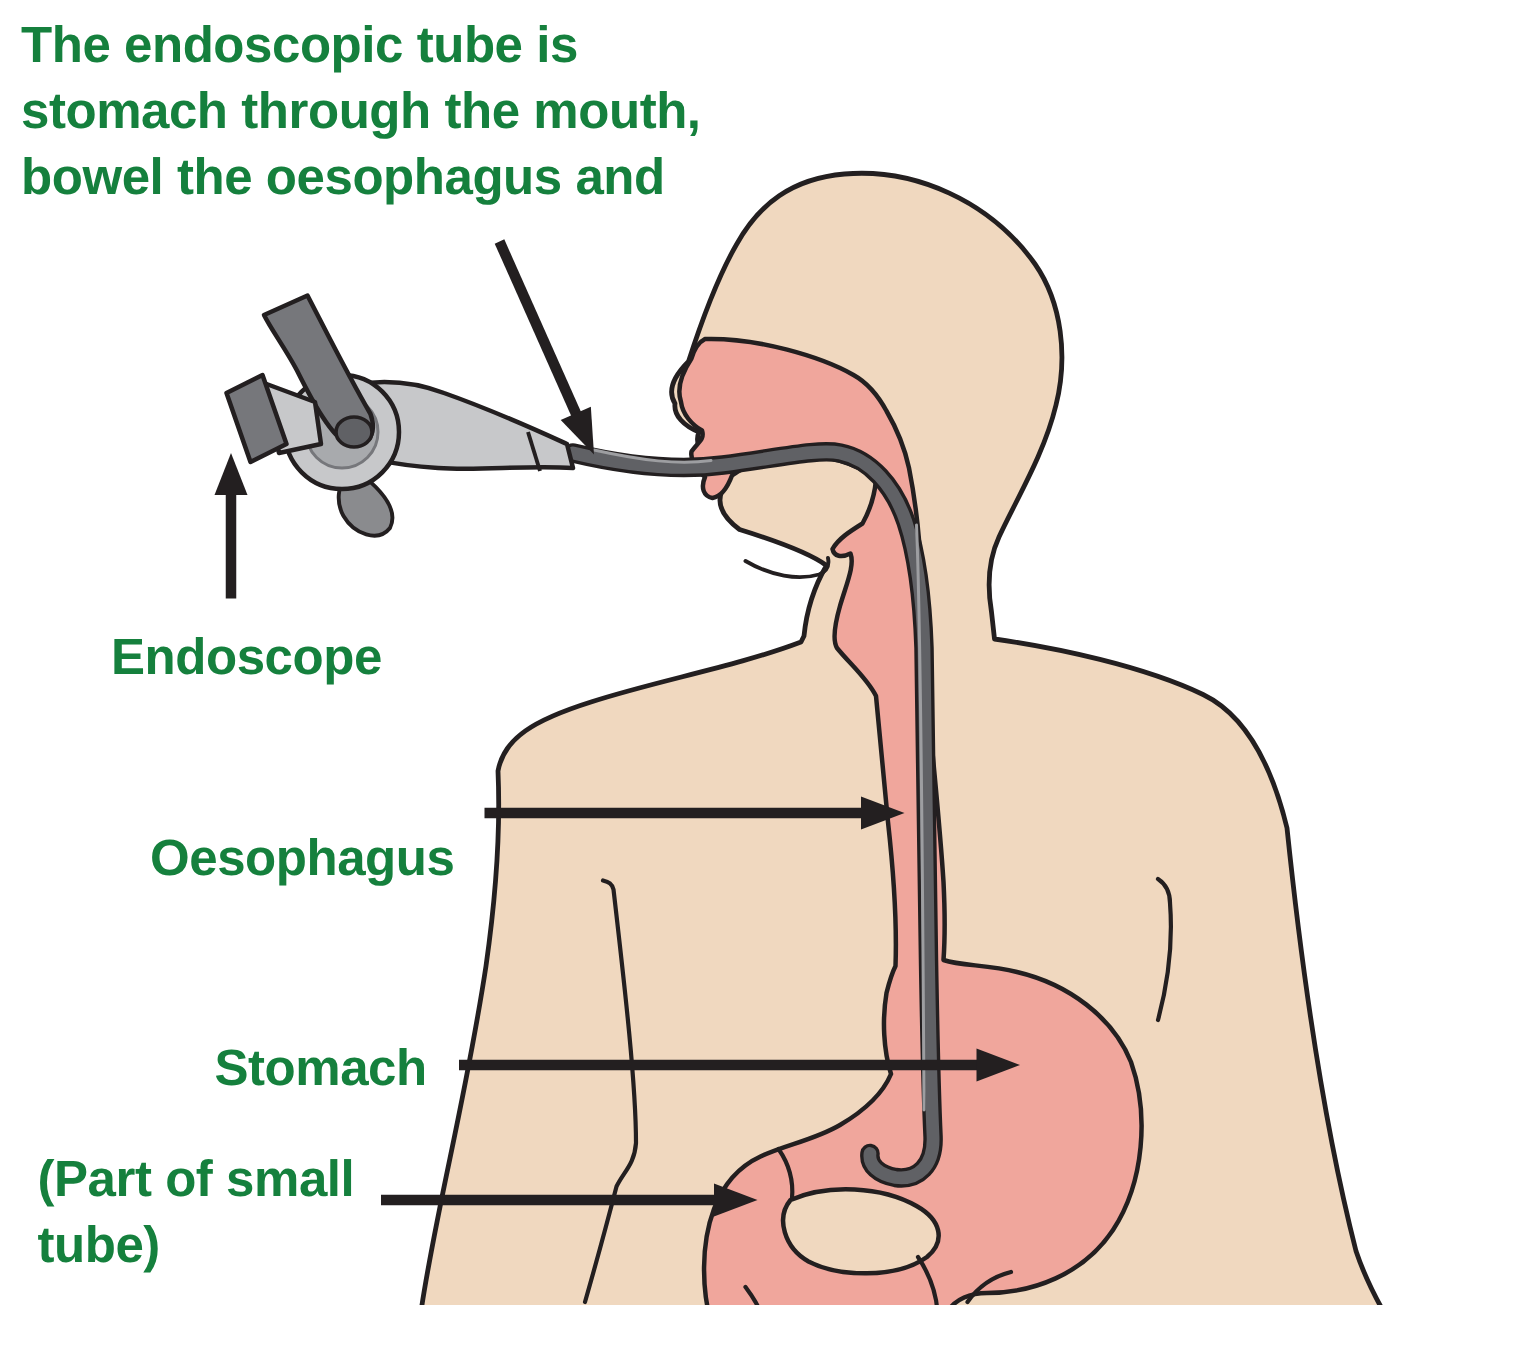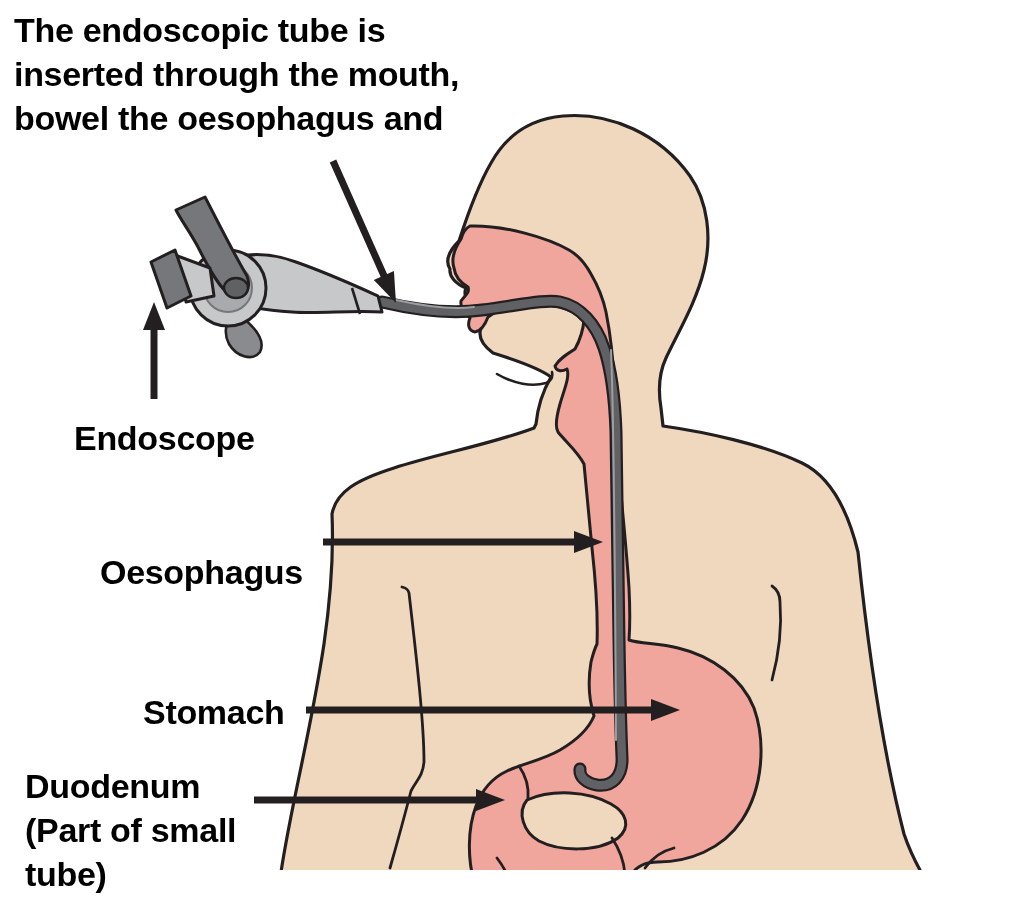--- a/index.html
+++ b/index.html
@@ -2,21 +2,21 @@
 <html><head>
 <meta charset="utf-8">
 <style>
   html,body { margin:0; padding:0; background:#fff; }
   .stage {
     position:relative; width:1024px; height:904px; background:#ffffff;
     font-family:"Liberation Sans", sans-serif; overflow:hidden;
   }
   .stage svg { position:absolute; left:0; top:0; }
   .label {
-    position:absolute; color:#000000; font-weight:600;
+    position:absolute; color:#15803d; font-weight:600;
     font-size:34px; line-height:44px; letter-spacing:-0.3px; white-space:nowrap;
   }
 </style>
 </head>
 <body>
 
 <div class="stage">
 
   <svg width="1024" height="904" viewBox="0 0 1024 904">
 
@@ -165,29 +165,28 @@
       <line x1="306" y1="710" x2="655" y2="710" stroke-width="7" stroke="#231f20"></line>
       <polygon points="680,710 651,699 651,721" fill="#231f20"></polygon>
 
       <line x1="254" y1="800" x2="480" y2="800" stroke-width="7" stroke="#231f20"></line>
       <polygon points="505,800 476,789 476,811" fill="#231f20"></polygon>
     </g>
   </svg>
 
   <div class="label" style="left:14px; top:8px;">
     <div>The endoscopic tube is</div>
-    <div>inserted through the mouth,</div>
+    <div>stomach through the mouth,</div>
     <div>bowel the oesophagus and</div>
   </div>
 
   <div class="label" style="left:74px; top:404px;margin-top:12px;">Endoscope</div>
 
   <div class="label" style="left:100px; top:522px;margin-top:28px;">Oesophagus</div>
 
   <div class="label" style="left:143px; top:690px;">Stomach</div>
 
   <div class="label" style="left:25px; top:764px;">
-    <div>Duodenum</div>
     <div>(Part of small</div>
     <div>tube)</div>
   </div>
 
 </div>
 
 </body></html>

